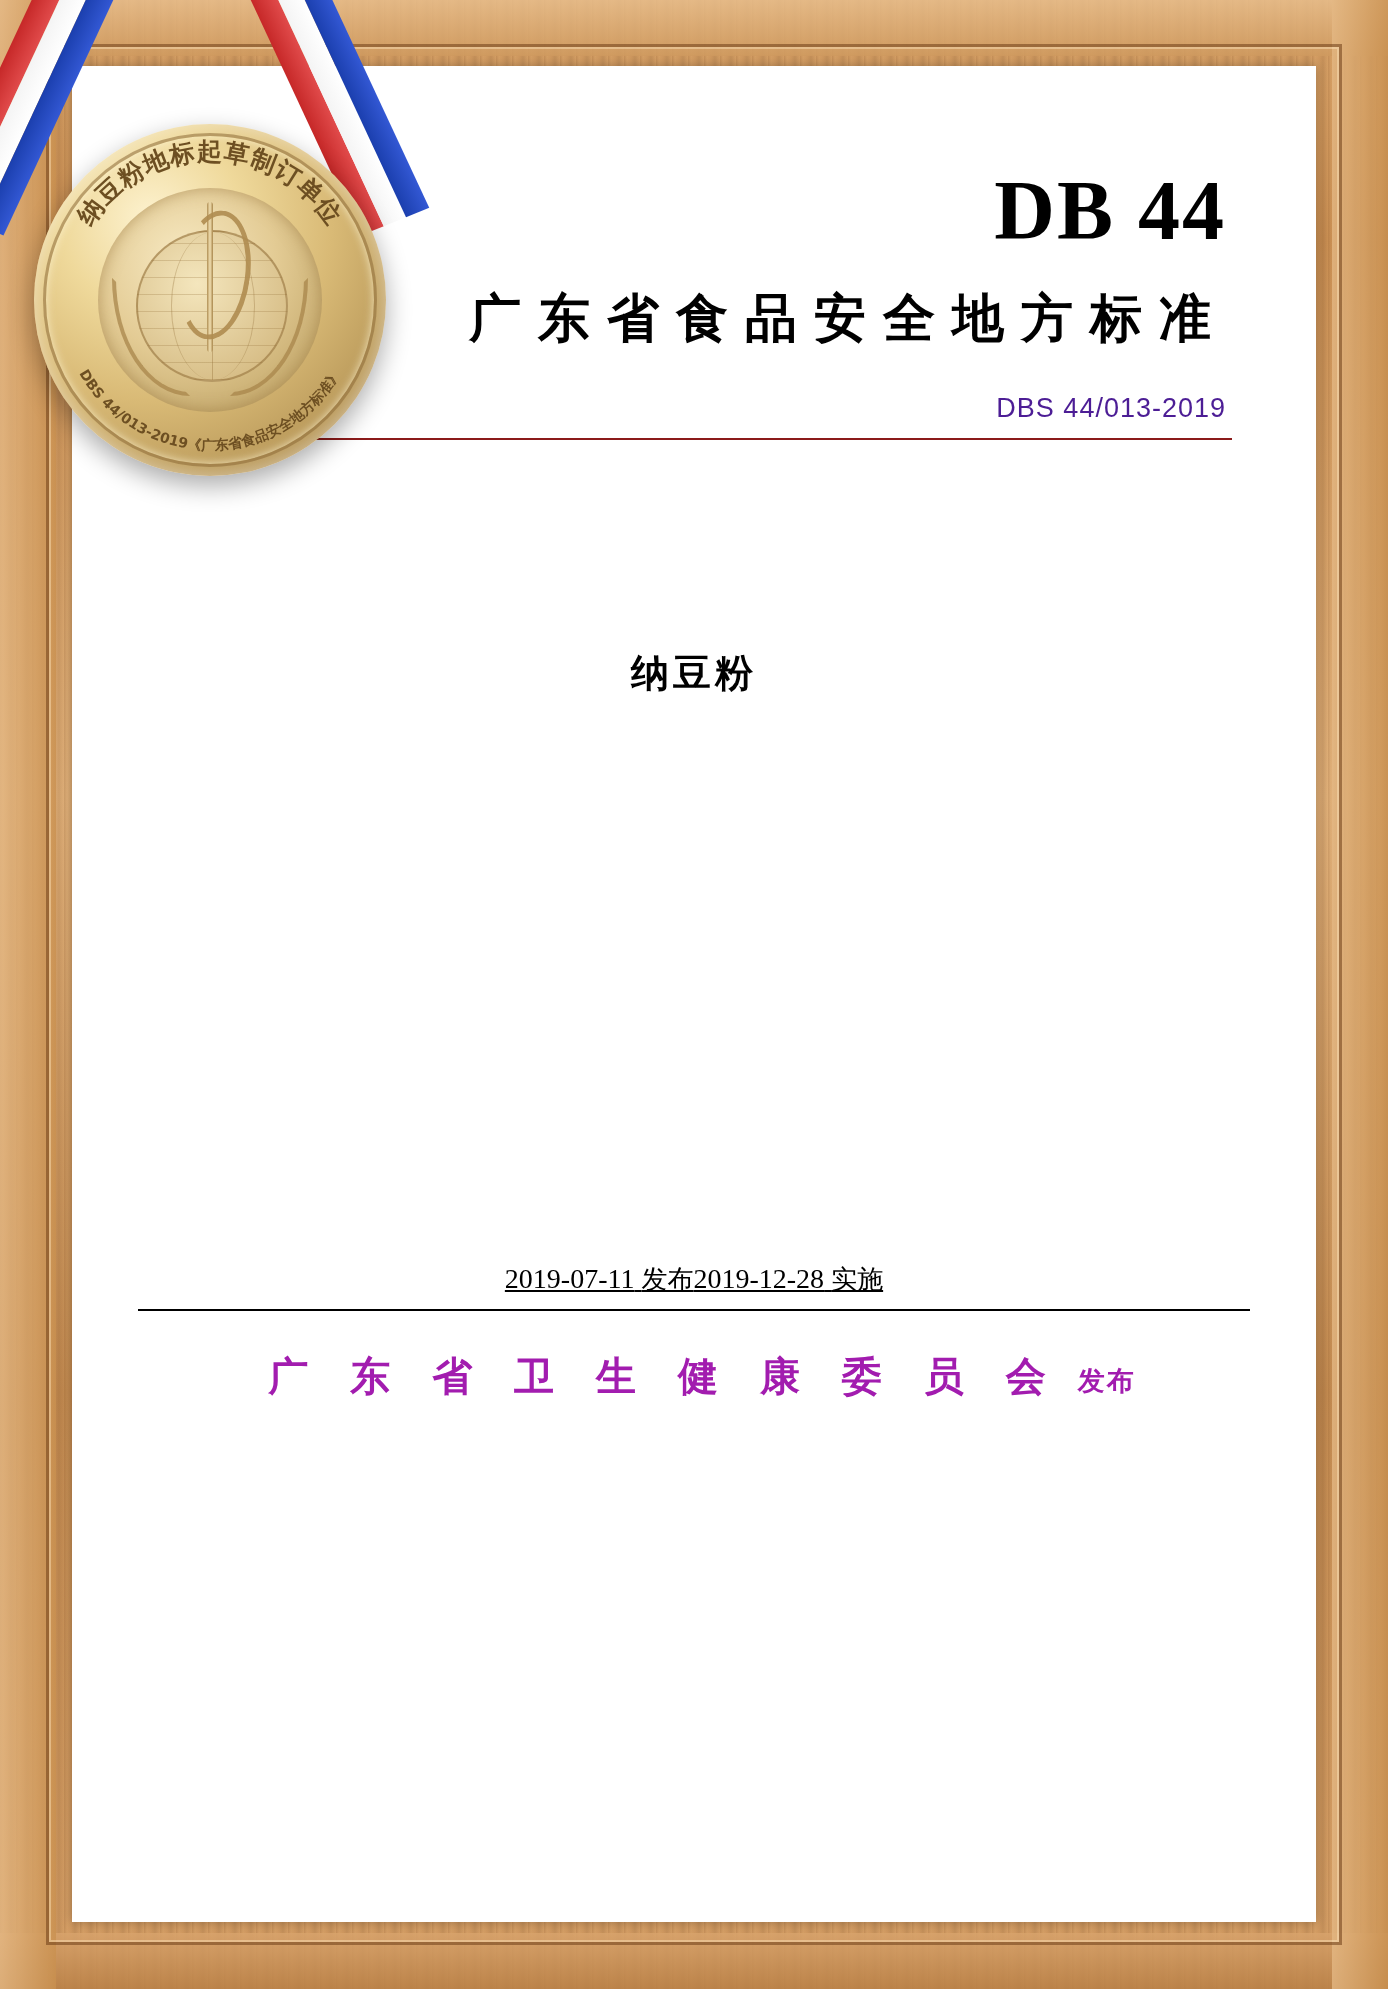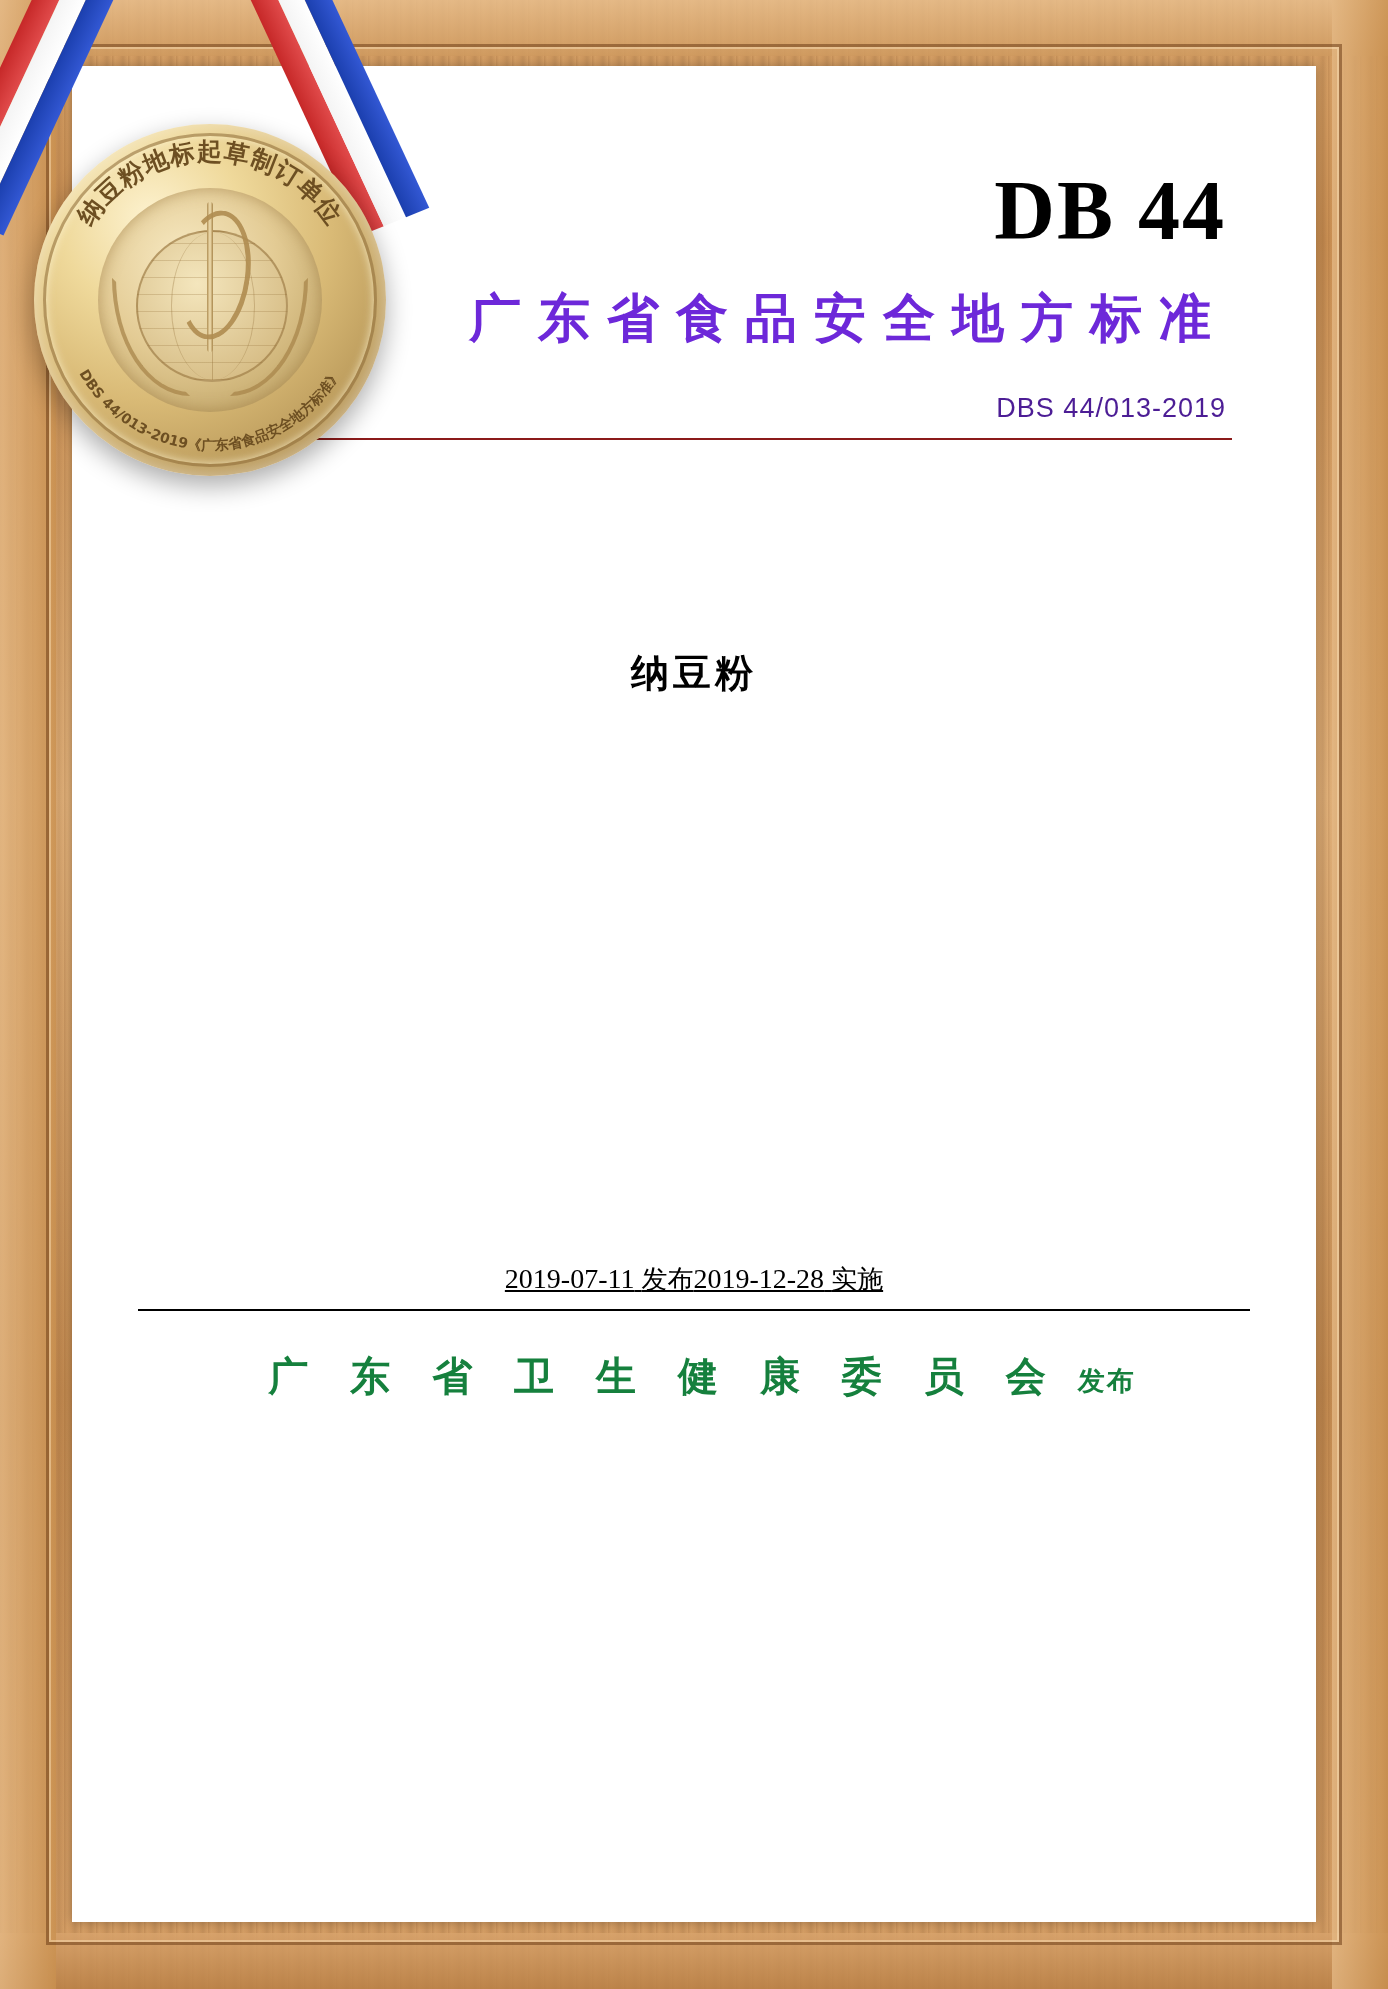--- a/index.html
+++ b/index.html
@@ -95,21 +95,21 @@
   .std-title-cn {
     position: absolute;
     left: 280px;
     right: 88px;
     top: 218px;
     text-align: right;
     font-family: "DejaVu Sans", sans-serif;
     font-weight: bold;
     font-size: 52px;
     letter-spacing: 17px;
-    color: #6d28d9;
+    color: #000000;
     white-space: nowrap;
   }
   .std-code {
     position: absolute;
     right: 90px;
     top: 327px;
     font-family: "Liberation Sans", sans-serif;
     font-size: 27px;
     letter-spacing: 1px;
     color: #4c1d95;
@@ -163,21 +163,21 @@
   }
   .publisher {
     position: absolute;
     left: 16px; right: 0;
     top: 1283px;
     text-align: center;
     font-family: "DejaVu Sans", sans-serif;
     font-weight: bold;
     font-size: 40px;
     letter-spacing: 14px;
-    color: #15803d;
+    color: #a21caf;
     white-space: nowrap;
   }
   .publisher .suffix {
     font-size: 27px;
     font-weight: bold;
     letter-spacing: 2px;
     margin-left: 18px;
   }
 
   

